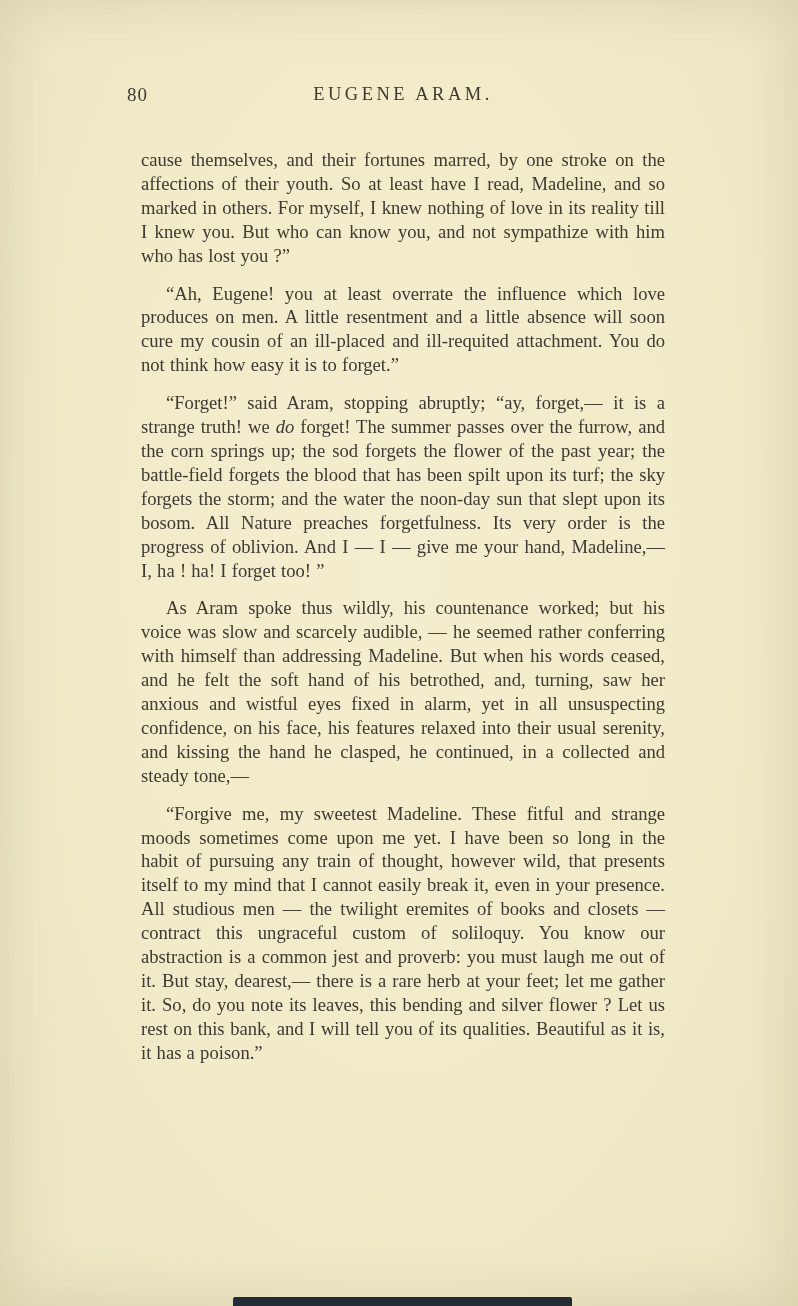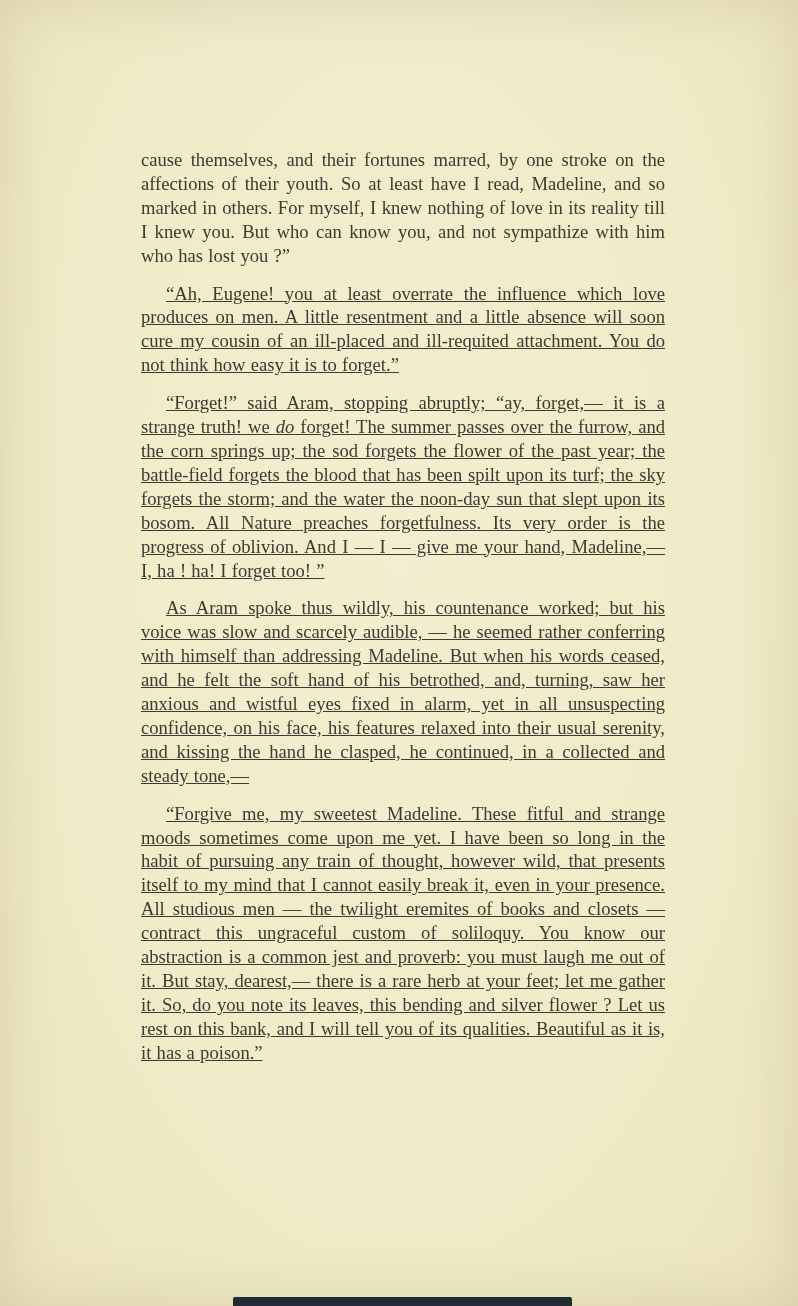--- a/index.html
+++ b/index.html
@@ -52,40 +52,43 @@
   }
   .text-block p {
     margin: 14px;
     font-size: 18.6px;
     line-height: 23.9px;
     text-align: justify;
     word-spacing: 0.6px;
   }
   .text-block p.indent {
     text-indent: 25px;
-    text-decoration: underline;
   }
   .text-block em {
     font-style: italic;
   }
   .bottom-bar {
     position: absolute;
     left: 233px;
     top: 1297px;
     width: 339px;
     height: 9px;
     background: #232b34;
     border-radius: 2px 2px 0 0;
   }
 </style>
 </head>
 <body>
 
 <div class="scan-page">
 
+  <div class="header-row">
+    <span class="page-number">80</span>
+    <span class="running-header">EUGENE ARAM.</span>
+  </div>
 
   <div class="text-block">
       <p class=""><span>cause themselves, and their fortunes marred, by one stroke on the affections of their youth.  So at least have I read, Madeline, and so marked in others.  For myself, I knew nothing of love in its reality till I knew you.  But who can know you, and not sympathize with him who has lost you ?”</span></p>
       <p class="indent"><span>“Ah, Eugene!  you at least overrate the influence which love produces on men.  A little resentment and a little absence will soon cure my cousin of an ill-placed and ill-requited attachment.  You do not think how easy it is to forget.”</span></p>
       <p class="indent"><span>“Forget!” said Aram, stopping abruptly; “ay, forget,— it is a strange truth! we </span><em>do</em><span> forget!  The summer passes over the furrow, and the corn springs up;  the sod forgets the flower of the past year;  the battle-field forgets the blood that has been spilt upon its turf;  the sky forgets the storm;  and the water the noon-day sun that slept upon its bosom.  All Nature preaches forgetfulness.  Its very order is the progress of oblivion.  And I — I — give me your hand, Madeline,— I, ha ! ha!  I forget too! ”</span></p>
       <p class="indent"><span>As Aram spoke thus wildly, his countenance worked; but his voice was slow and scarcely audible, — he seemed rather conferring with himself than addressing Madeline.  But when his words ceased, and he felt the soft hand of his betrothed, and, turning, saw her anxious and wistful eyes fixed in alarm, yet in all unsuspecting confidence, on his face, his features relaxed into their usual serenity, and kissing the hand he clasped, he continued, in a collected and steady tone,—</span></p>
       <p class="indent"><span>“Forgive me, my sweetest Madeline.  These fitful and strange moods sometimes come upon me yet.  I have been so long in the habit of pursuing any train of thought, however wild, that presents itself to my mind that I cannot easily break it, even in your presence.  All studious men — the twilight eremites of books and closets — contract this ungraceful custom of soliloquy.  You know our abstraction is a common jest and proverb: you must laugh me out of it.  But stay, dearest,— there is a rare herb at your feet;  let me gather it. So, do you note its leaves, this bending and silver flower ? Let us rest on this bank, and I will tell you of its qualities. Beautiful as it is, it has a poison.”</span></p>
     </div>
 
   <div class="bottom-bar"></div>

